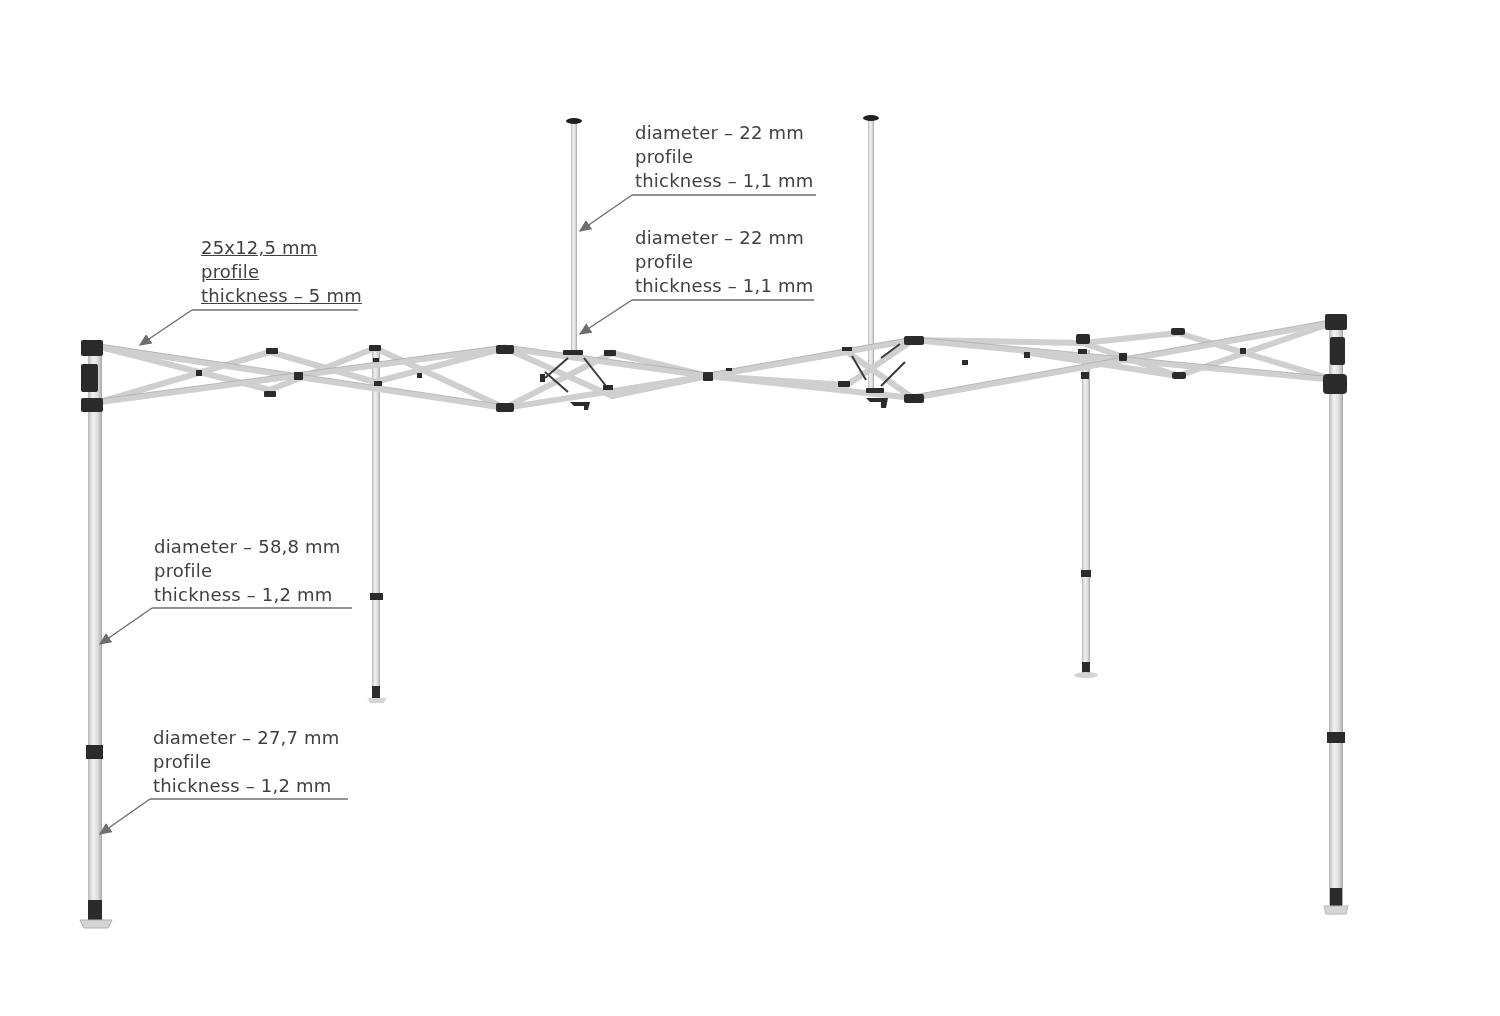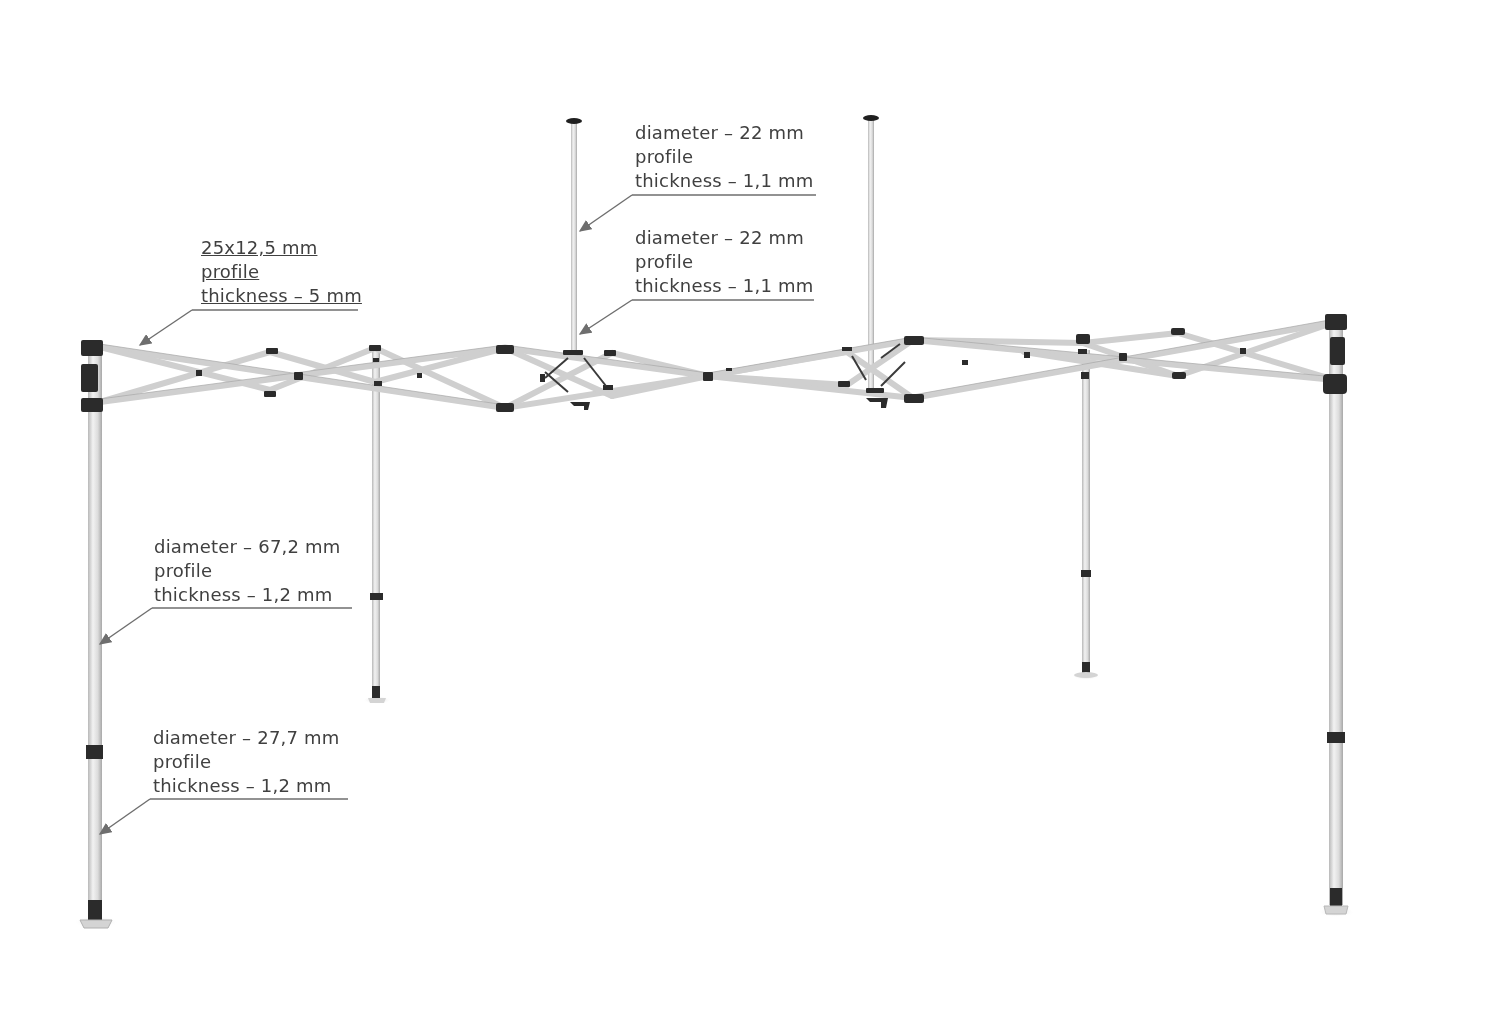--- a/index.html
+++ b/index.html
@@ -208,21 +208,21 @@
     <div>thickness – 1,1 mm</div>
   </div>
 
   <div class="label" style="left:635px; top:226px;">
     <div>diameter – 22 mm</div>
     <div>profile</div>
     <div>thickness – 1,1 mm</div>
   </div>
 
   <div class="label" style="left:154px; top:535px;">
-    <div>diameter – 67,2 mm</div>
+    <div>diameter – 58,8 mm</div>
     <div>profile</div>
     <div>thickness – 1,2 mm</div>
   </div>
 
   <div class="label" style="left:153px; top:726px;">
     <div>diameter – 27,7 mm</div>
     <div>profile</div>
     <div>thickness – 1,2 mm</div>
   </div>
 

